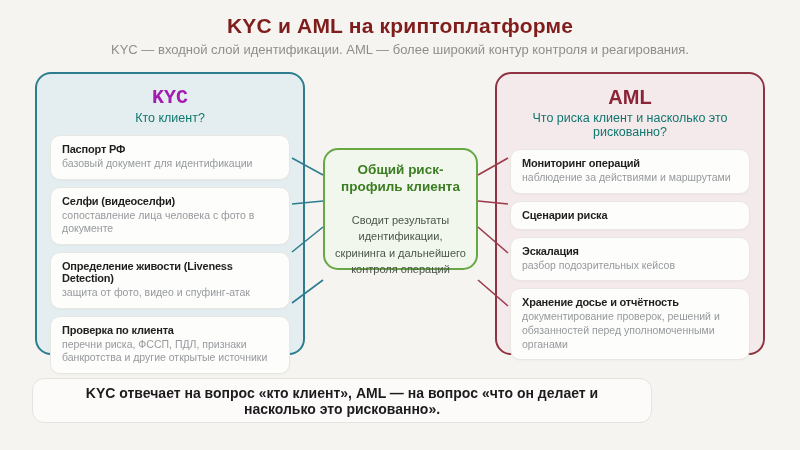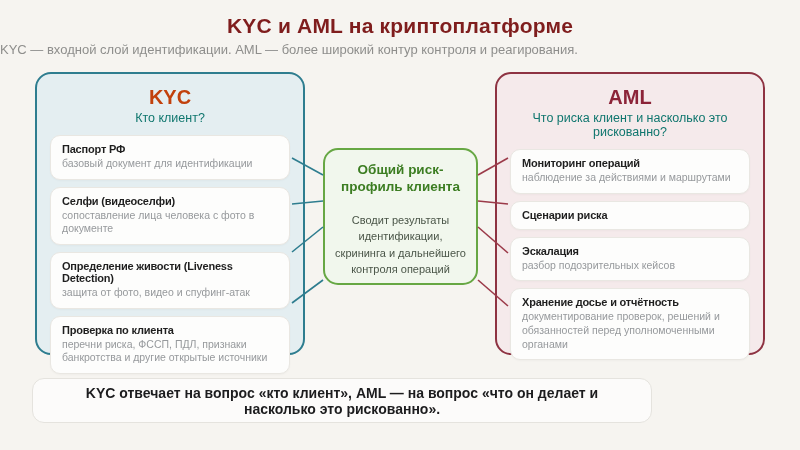--- a/index.html
+++ b/index.html
@@ -10,52 +10,52 @@
     font-family: "Liberation Sans", sans-serif;
     overflow: hidden;
   }
   .page-title {
     position: absolute; left: 0; top: 14px; width: 800px;
     text-align: center; font-size: 21px; font-weight: bold; color: #7f1d1d;
     letter-spacing: 0.2px;
   }
   .page-subtitle {
     position: absolute; left: 0; top: 42px; width: 800px;
-    font-size: 13px; color: #8e8e8c;
+    text-align: center; font-size: 13px; color: #8e8e8c;
   }
   .panel {
     position: absolute; top: 72px; width: 270px; height: 283px;
     border-radius: 16px; z-index: 1;
     padding: 10px 13px 12px 13px;
   }
   .panel-kyc {
     left: 35px; background: #e4eef1; border: 2px solid #2e7d8f;
   }
   .panel-aml {
     left: 495px; background: #f5eaeb; border: 2px solid #8e3342;
   }
   .panel-title {
     text-align: center; font-size: 20px; font-weight: bold; margin-top: 2px;
   }
-  .panel-kyc .panel-title { color: #c2410c; }
+  .panel-kyc .panel-title { color: #a21caf; font-family: Liberation Mono, monospace; }
   .panel-aml .panel-title { color: #8c2438; }
   .panel-subtitle {
     text-align: center; font-size: 12.5px; color: #0f766e; margin-top: 2px;
     margin-bottom: 10px;
   }
   .cards { display: flex; flex-direction: column; gap: 7px; }
   .card {
     background: #fdfdfc; border: 1px solid #e9e7e2; border-radius: 10px;
     padding: 7px 11px 8px 11px;
     box-shadow: 0 1px 2px rgba(0,0,0,0.03);
   }
   .card-title { font-size: 11px; font-weight: bold; color: #1f1f1f; letter-spacing: -0.2px; }
   .card-desc  { font-size: 10.5px; color: #96999c; margin-top: 2px; line-height: 1.3; }
   .center-box {
-    position: absolute; left: 323px; top: 148px; width: 155px; height: 137px;
+    position: absolute; left: 323px; top: 148px; width: 155px; height: 122px;
     background: #f1f7ed; border: 2px solid #67a744; border-radius: 15px;
     z-index: 1; padding: 12px 10px; text-align: center;
   }
   .center-title {
     font-size: 13.5px; font-weight: bold; color: #3c7d22; line-height: 1.25;
   }
   .center-body {
     font-size: 11px; color: #4a5548; line-height: 1.5; margin-top: 16px;
   }
   .footer-bar {

